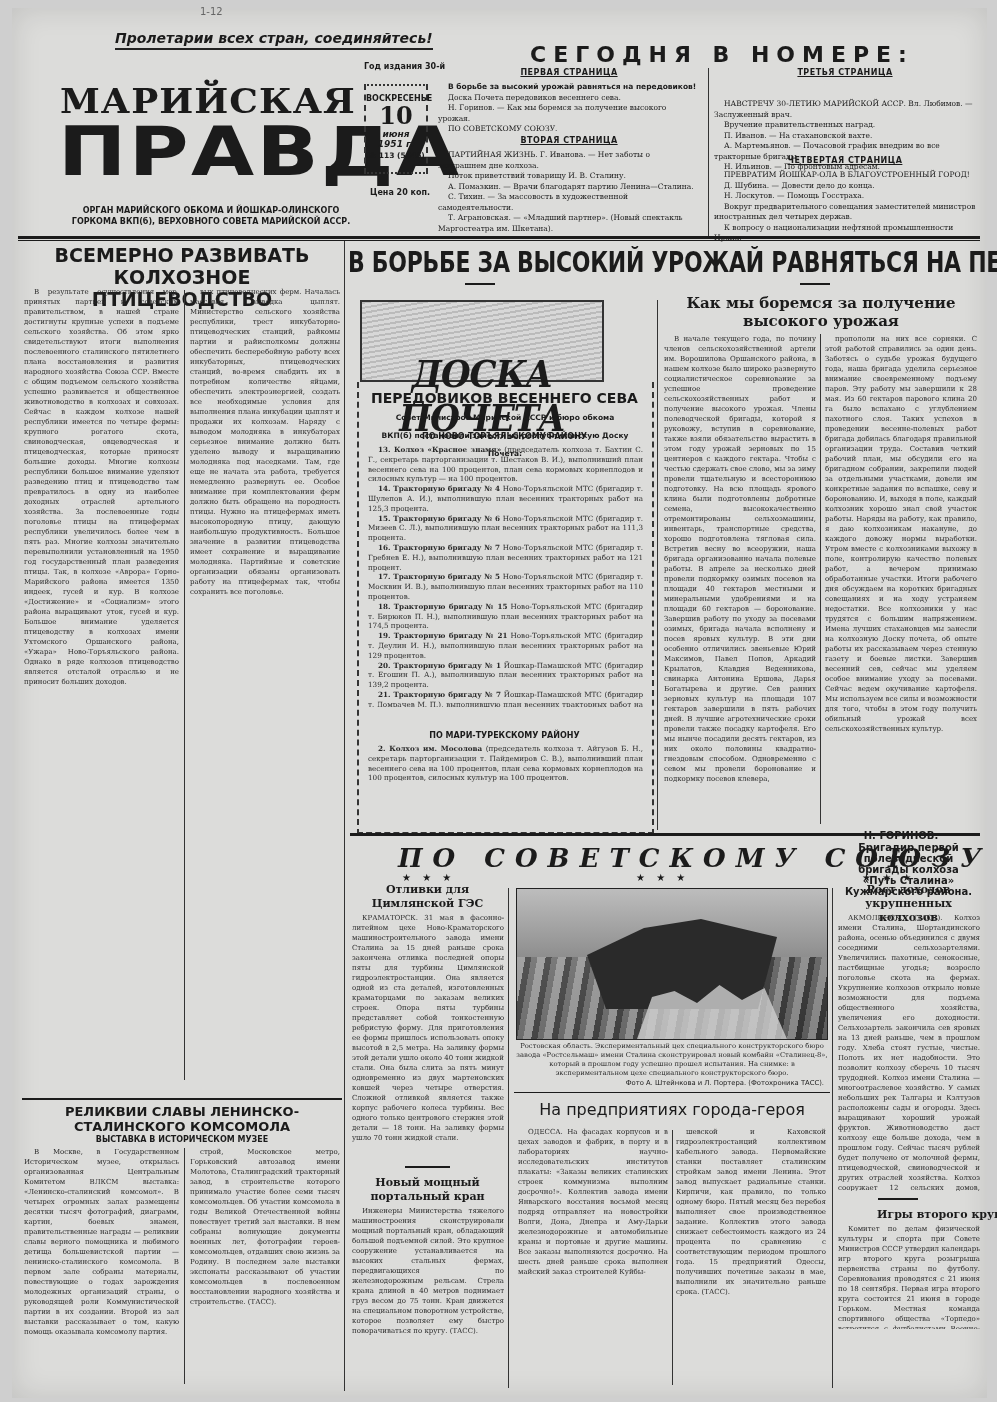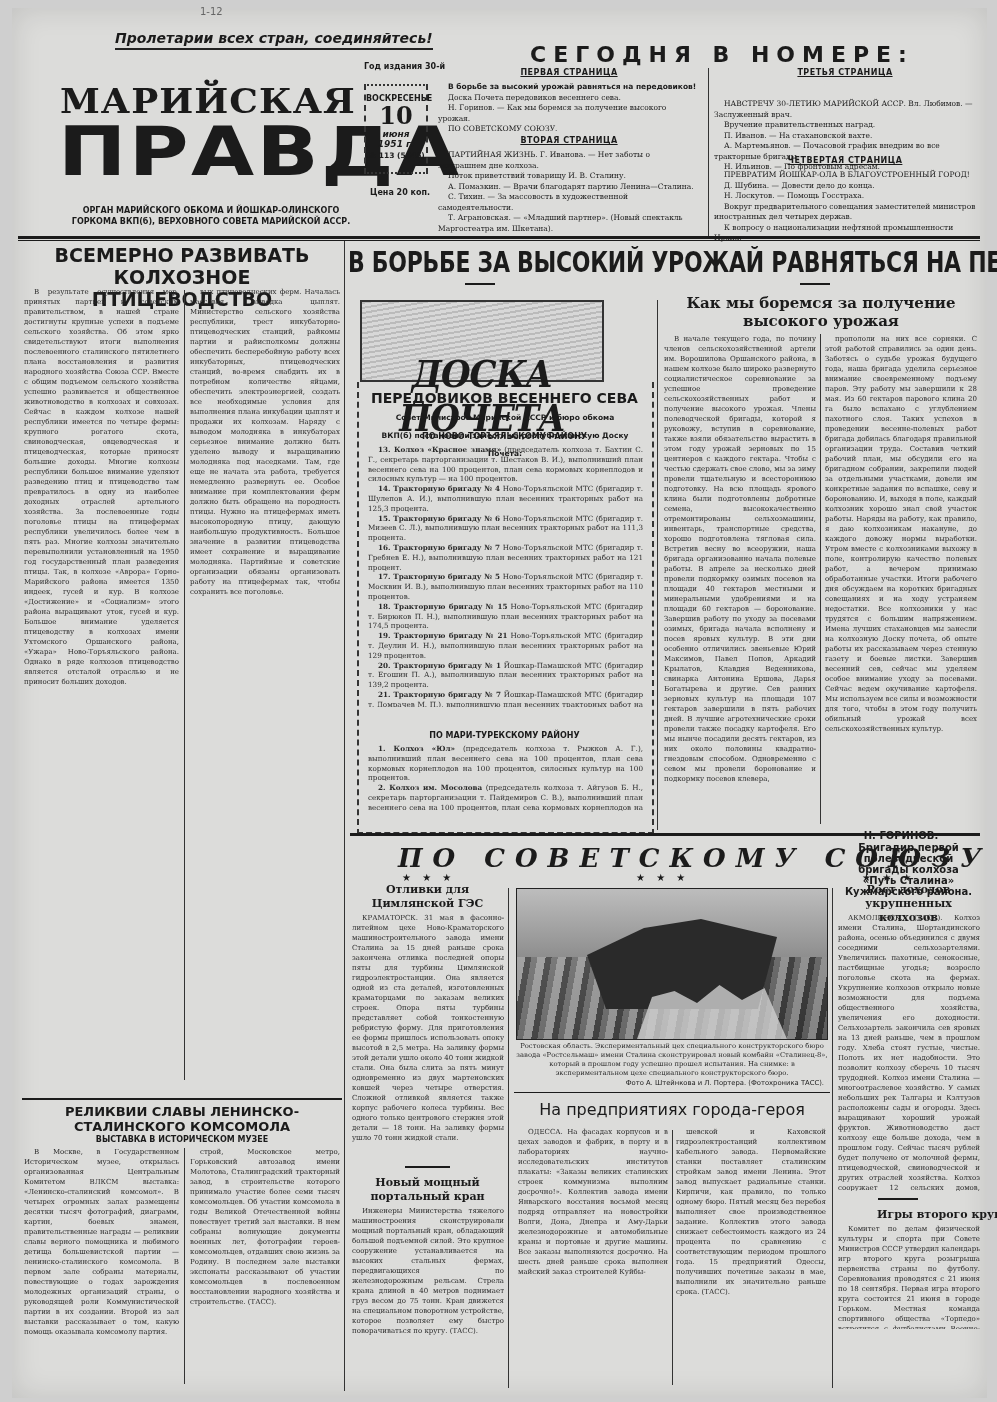--- a/index.html
+++ b/index.html
@@ -213,21 +213,20 @@
   <p><b>17. Тракторную бригаду № 5</b> <span>Ново-Торъяльской МТС (бригадир т. Москвин И. В.), выполнившую план весенних тракторных работ на 110 процентов.</span></p>
   <p><b>18. Тракторную бригаду № 15</b> <span>Ново-Торъяльской МТС (бригадир т. Бирюков П. Н.), выполнившую план весенних тракторных работ на 174,5 процента.</span></p>
   <p><b>19. Тракторную бригаду № 21</b> <span>Ново-Торъяльской МТС (бригадир т. Деулин И. Н.), выполнившую план весенних тракторных работ на 129 процентов.</span></p>
   <p><b>20. Тракторную бригаду № 1</b> <span>Йошкар-Памашской МТС (бригадир т. Егошин П. А.), выполнившую план весенних тракторных работ на 139,2 процента.</span></p>
   <p><b>21. Тракторную бригаду № 7</b> <span>Йошкар-Памашской МТС (бригадир т. Домрачев М. П.), выполнившую план весенних тракторных работ на 104,1 процента.</span></p>
 
 </div>
 
 <div class="abs h-main" style="left:362px; top:731px; width:285px; font-size:8px;">ПО МАРИ-ТУРЕКСКОМУ РАЙОНУ</div>
 <div class="abs body-text" style="left:368px; top:744px; width:275px; height:70px; font-size:7.2px; line-height:9.8px;">
-  <p><b>1. Колхоз «Юл»</b> <span>(председатель колхоза т. Рыжков А. Г.), выполнивший план весеннего сева на 100 процентов, план сева кормовых корнеплодов на 100 процентов, силосных культур на 100 процентов.</span></p>
   <p><b>2. Колхоз им. Мосолова</b> <span>(председатель колхоза т. Айгузов Б. Н., секретарь парторганизации т. Пайдемиров С. В.), выполнивший план весеннего сева на 100 процентов, план сева кормовых корнеплодов на 100 процентов, силосных культур на 100 процентов.</span></p>
 </div>
 
 <div class="col-sep" style="left:657px; top:300px; height:530px;"></div>
 
 <div class="abs" style="left:662px; top:294px; width:318px; text-align:center; font-weight:bold; font-size:15px; line-height:18px;">Как мы боремся за получение высокого урожая</div>
 <div class="abs body-text" style="left:664px; top:334px; width:152px; height:468px;">
   <p>В начале текущего года, по почину членов сельскохозяйственной артели им. Ворошилова Оршанского района, в нашем колхозе было широко развернуто социалистическое соревнование за успешное проведение сельскохозяйственных работ и получение высокого урожая. Члены полеводческой бригады, которой я руковожу, вступив в соревнование, также взяли обязательство вырастить в этом году урожай зерновых по 15 центнеров с каждого гектара. Чтобы с честью сдержать свое слово, мы за зиму провели тщательную и всестороннюю подготовку. На всю площадь ярового клина были подготовлены добротные семена, высококачественно отремонтированы сельхозмашины, инвентарь, транспортные средства, хорошо подготовлена тягловая сила. Встретив весну во всеоружии, наша бригада организованно начала полевые работы. В апреле за несколько дней провели подкормку озимых посевов на площади 40 гектаров местными и минеральными удобрениями и на площади 60 гектаров — боронование. Завершив работу по уходу за посевами озимых, бригада начала всполнену и посев яровых культур. В эти дни особенно отличились звеньевые Юрий Максимов, Павел Попов, Аркадий Крылатов, Клавдия Веденникова, свинарка Антонина Ершова, Дарья Богатырева и другие. Сев ранних зерновых культур на площади 107 гектаров завершили в пять рабочих дней. В лучшие агротехнические сроки провели также посадку картофеля. Его мы нынче посадили десять гектаров, из них около половины квадратно-гнездовым способом. Одновременно с севом мы провели боронование и подкормку посевов клевера,</p>
 </div>
 <div class="col-sep" style="left:820px; top:334px; height:490px;"></div>

